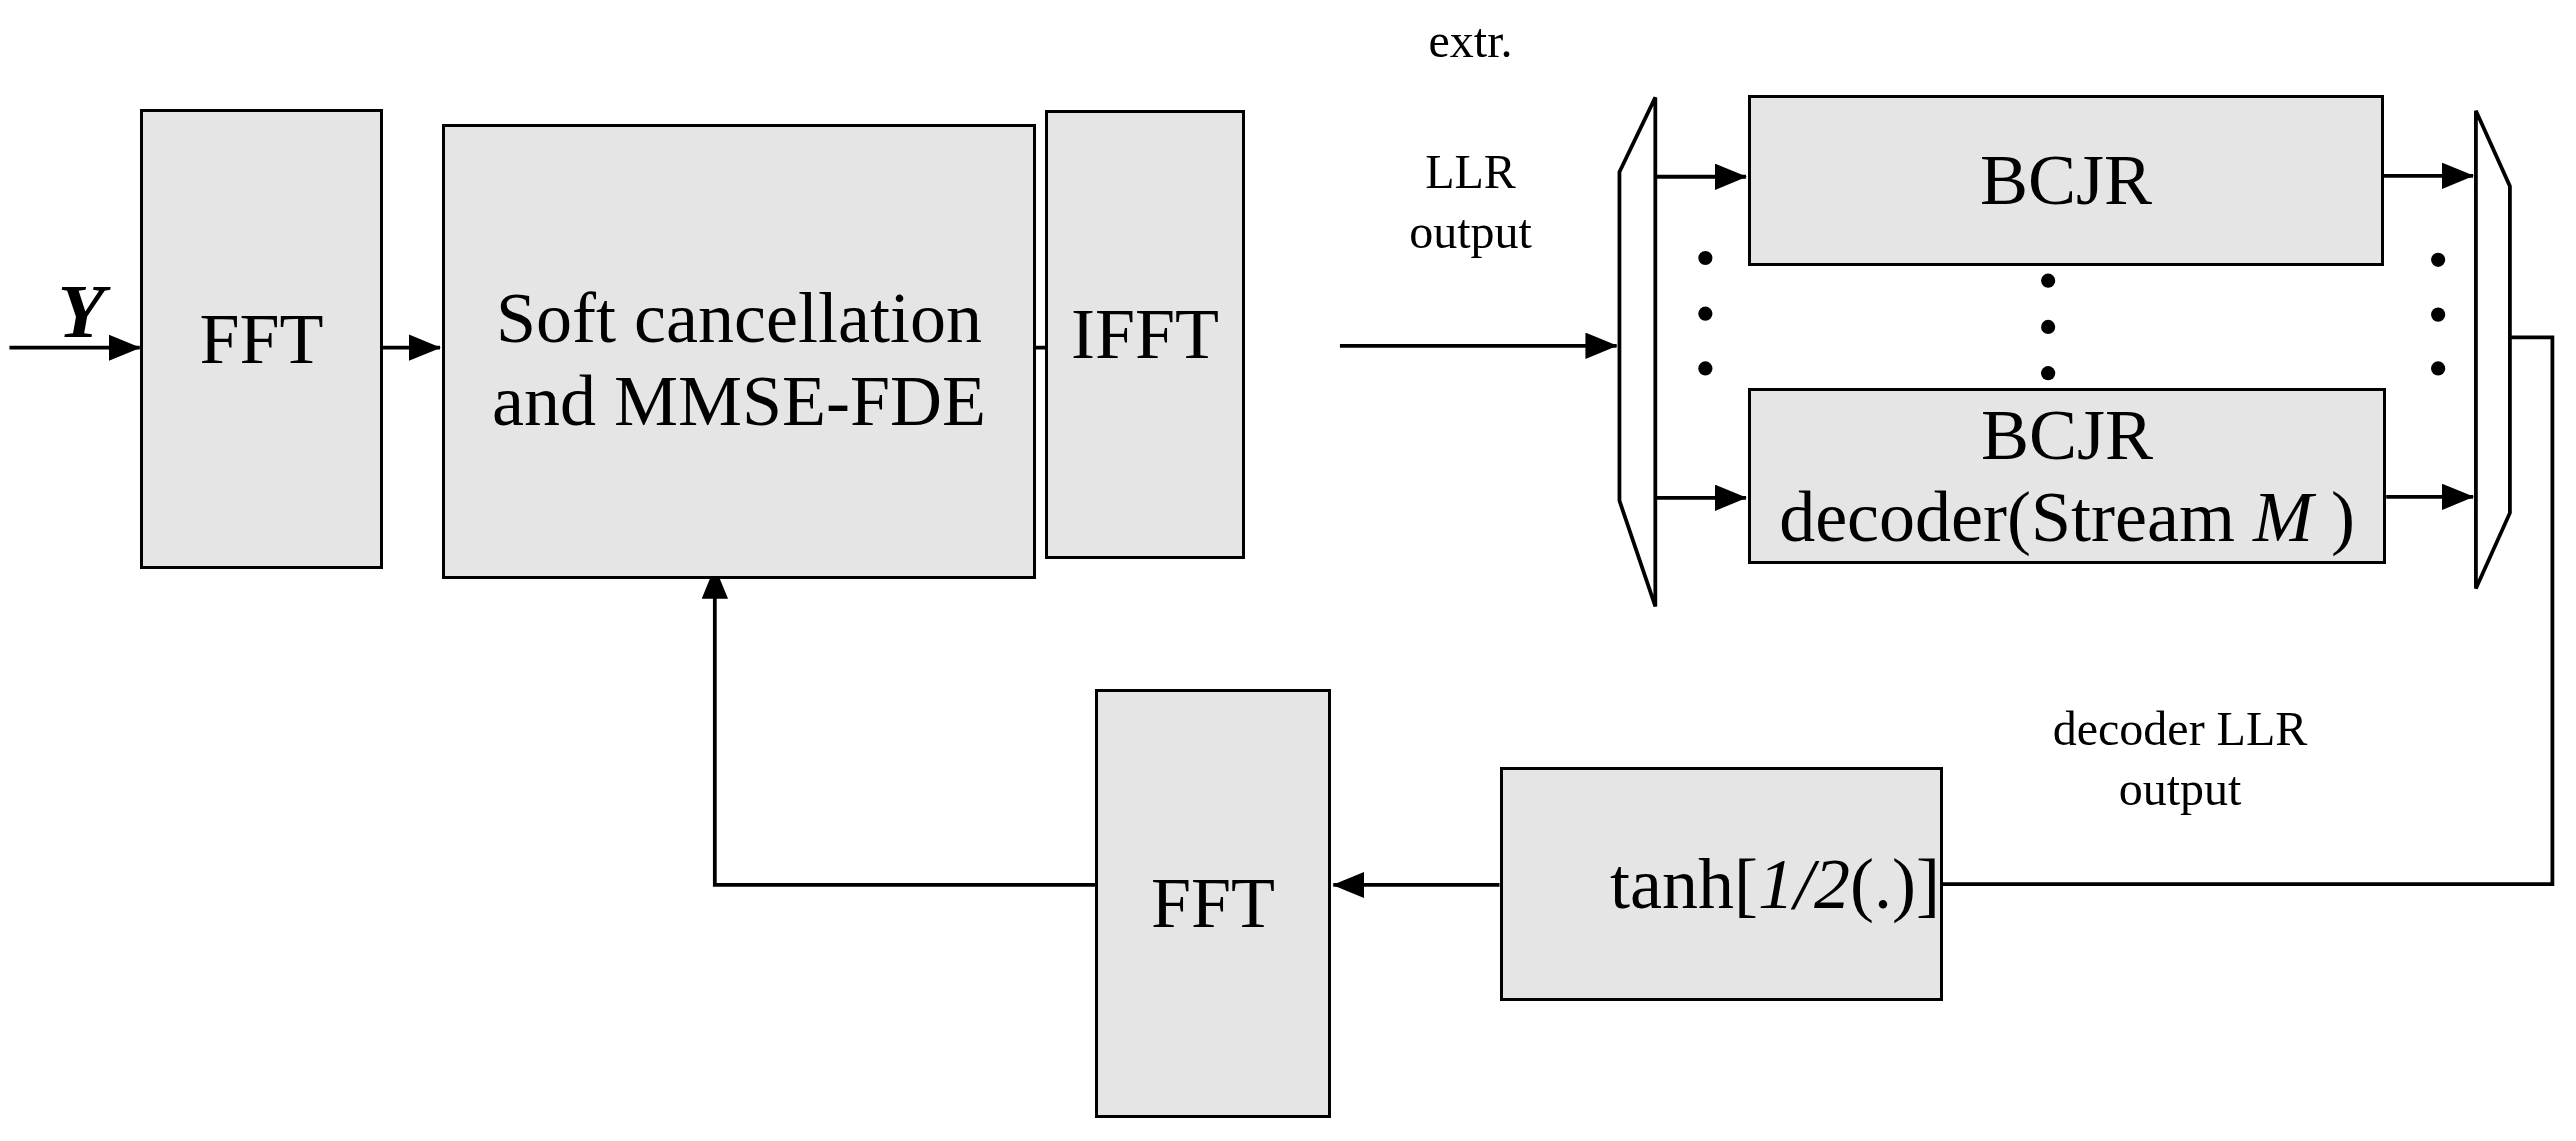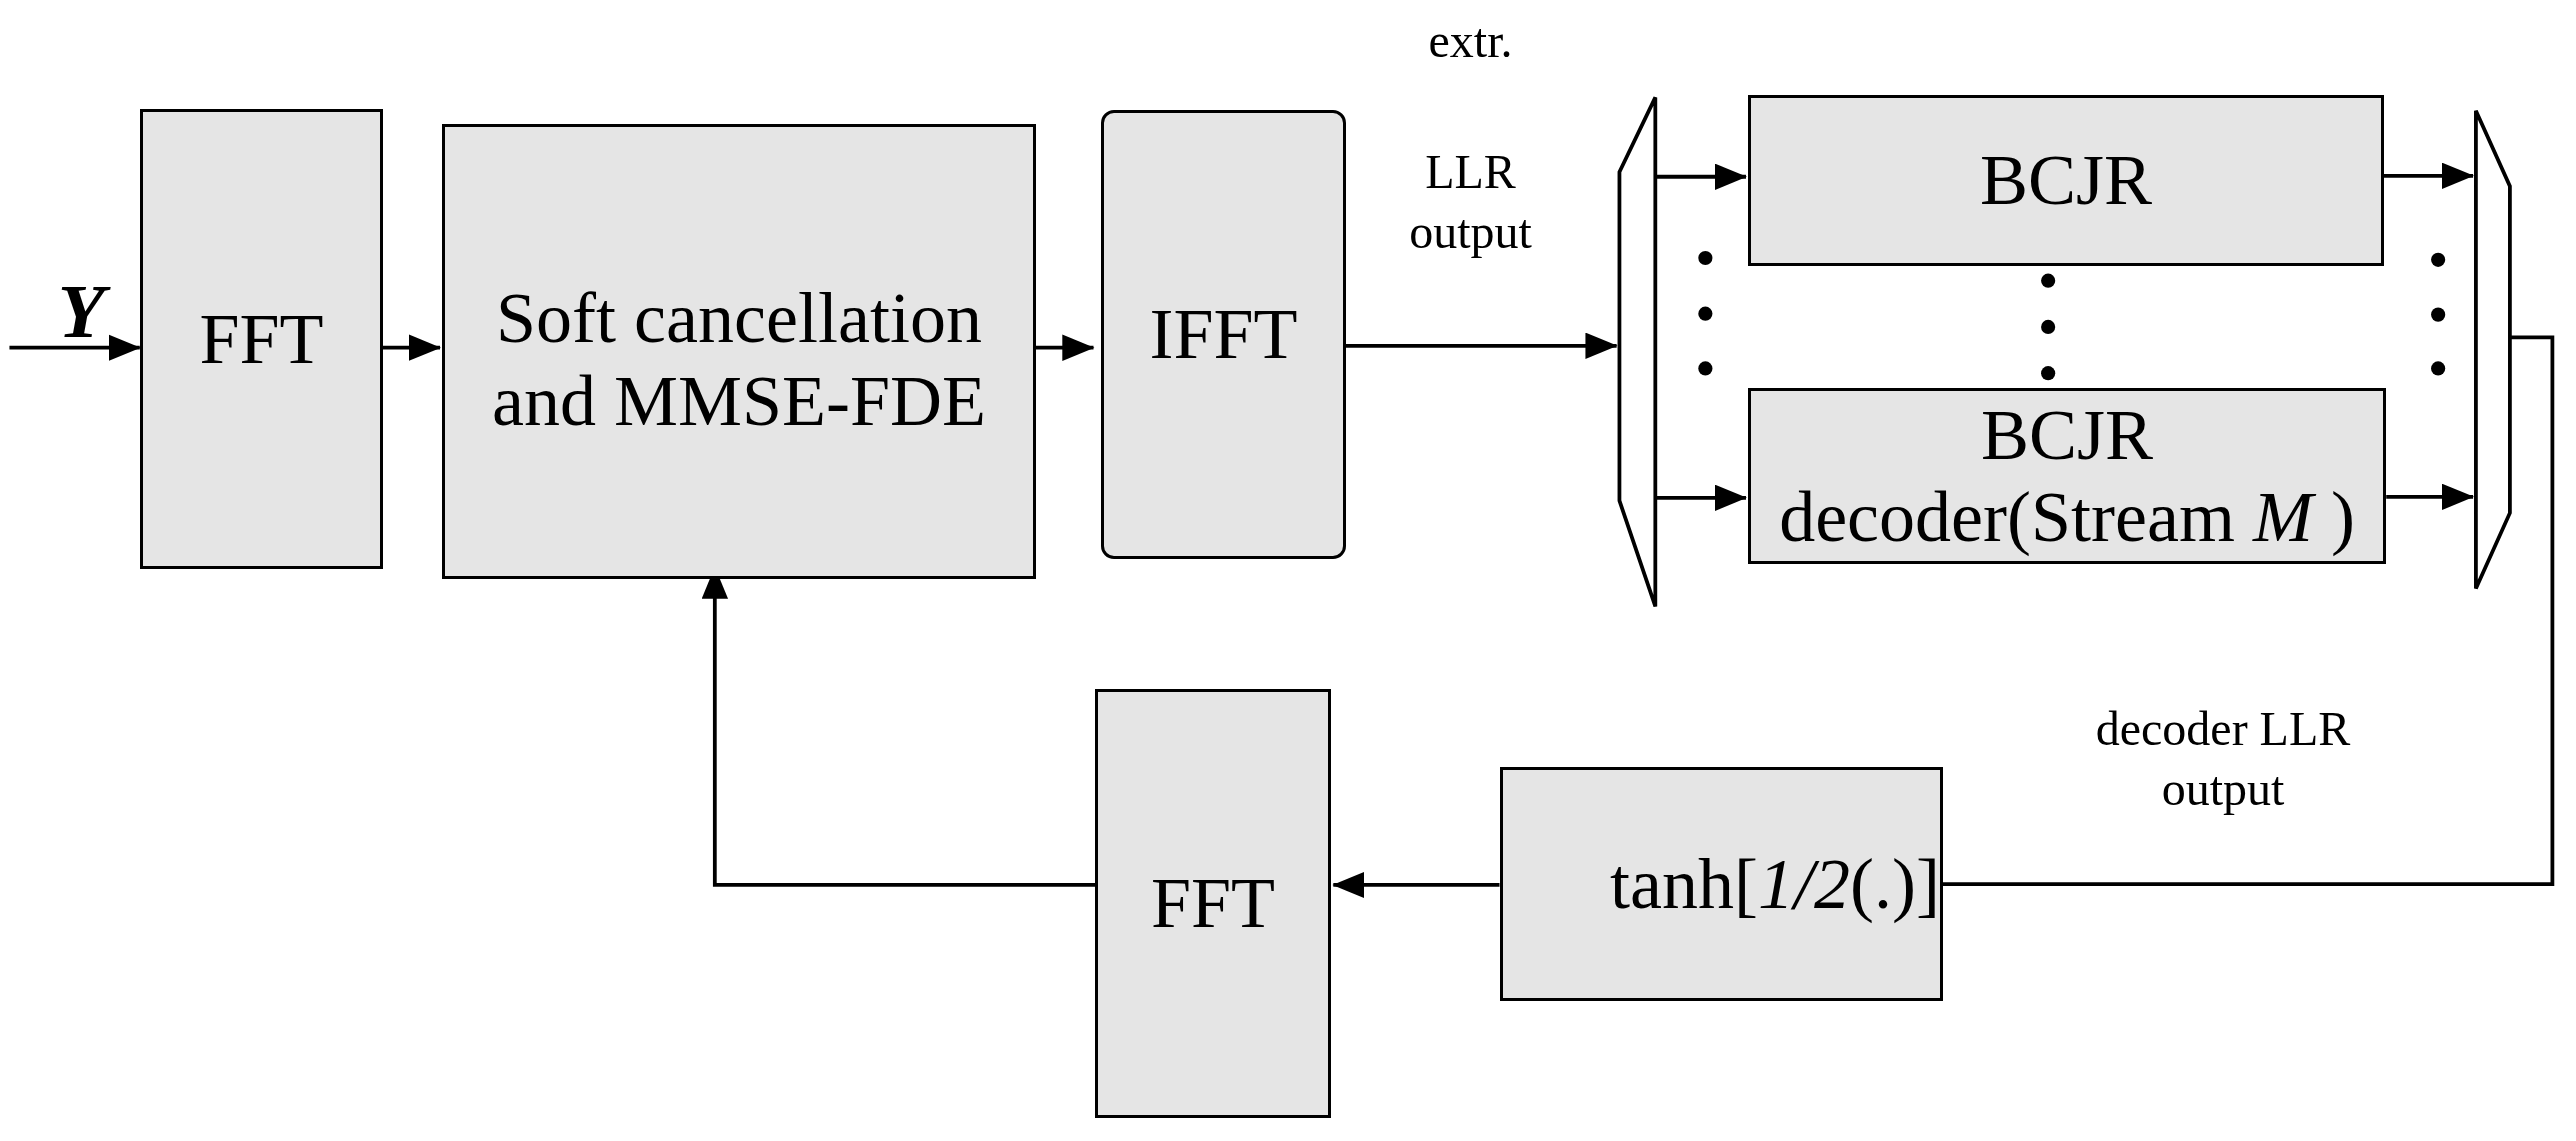--- a/index.html
+++ b/index.html
@@ -31,30 +31,30 @@
     text-align:center;
     font-size:48px;
     line-height:1.25;
     white-space:nowrap;
   }
   .y-symbol{font-size:77px;font-weight:bold;font-style:italic;}
   .it{font-style:italic;}
   
   #fft-front   {left:140px; top:109px; width:243px; height:460px;}
   #soft-mmse   {left:442px; top:124px; width:594px; height:455px; padding-top:17px;}
-  #ifft        {left:1101px;top:110px; width:245px; height:449px;border-radius:13px;}
+  #ifft        {left:1045px;top:110px; width:200px; height:449px;}
   #bcjr-1      {left:1748px;top:95px; width:636px; height:171px; line-height:1.14;}
   #bcjr-m      {left:1748px;top:388px; width:638px; height:176px; line-height:1.14;}
   #tanh-block  {left:1500px;top:767px; width:443px; height:234px;align-items:flex-end;}
   #fft-feedback{left:1095px;top:689px; width:236px; height:429px;}
   
   #y-label        {left:26.4px;  top:263px; width:110px;}
   #extr-label     {left:1327px;top:11.3px;  width:287px;}
   #llr-label      {left:1327px;top:142px; width:287px;}
-  #dec-llr-label  {left:1985px;top:699px; width:476px;}
+  #dec-llr-label  {left:1942px;top:699px; width:476px;}
 </style>
 </head>
 <body>
 
 <div class="canvas">
 
   <svg class="wires" viewBox="0 0 2728 1209">
     <defs>
       <marker id="arr" markerUnits="userSpaceOnUse" markerWidth="36" markerHeight="30" refX="33" refY="14" orient="auto">
         <path d="M0,0 L34,14 L0,28 Z" fill="#000"></path>

